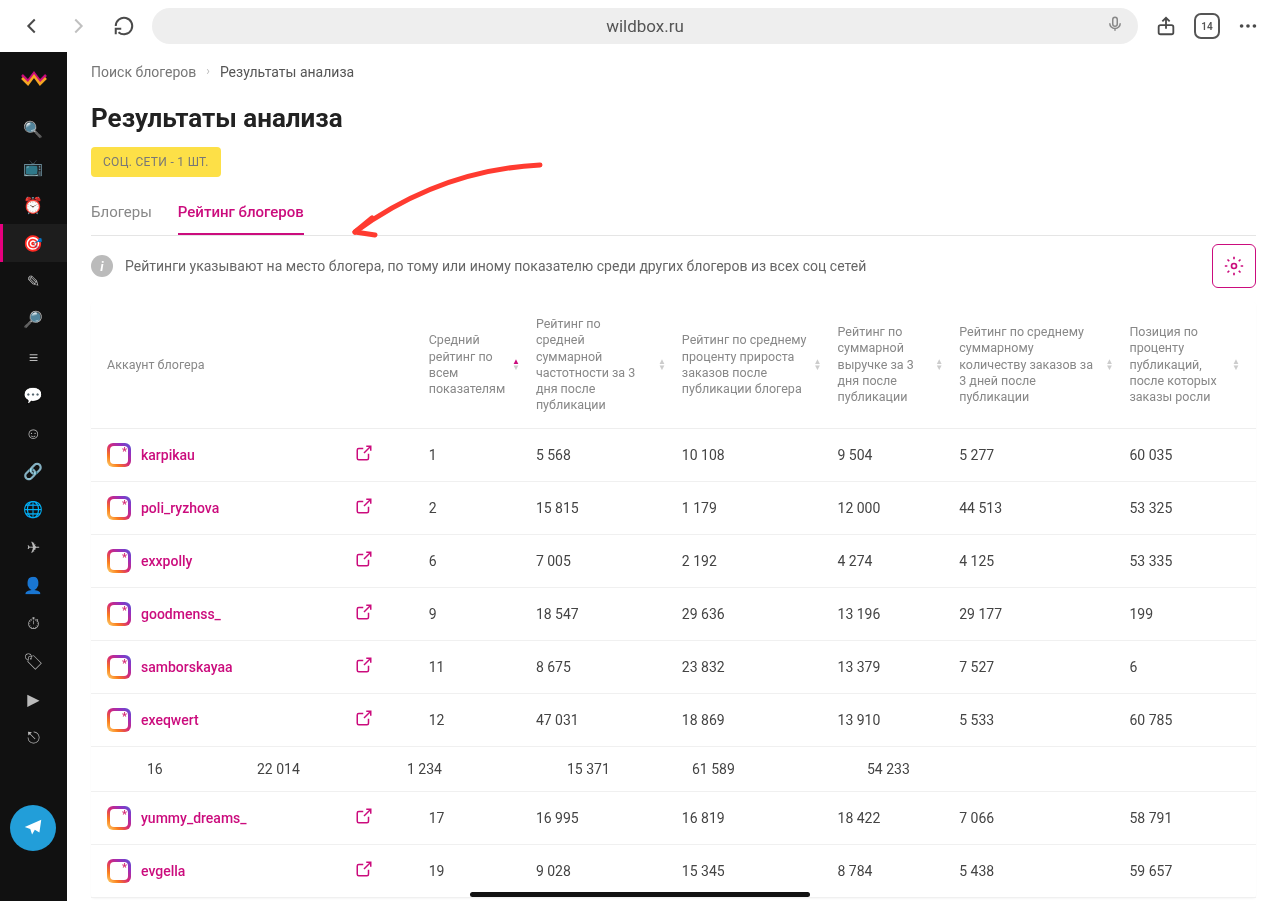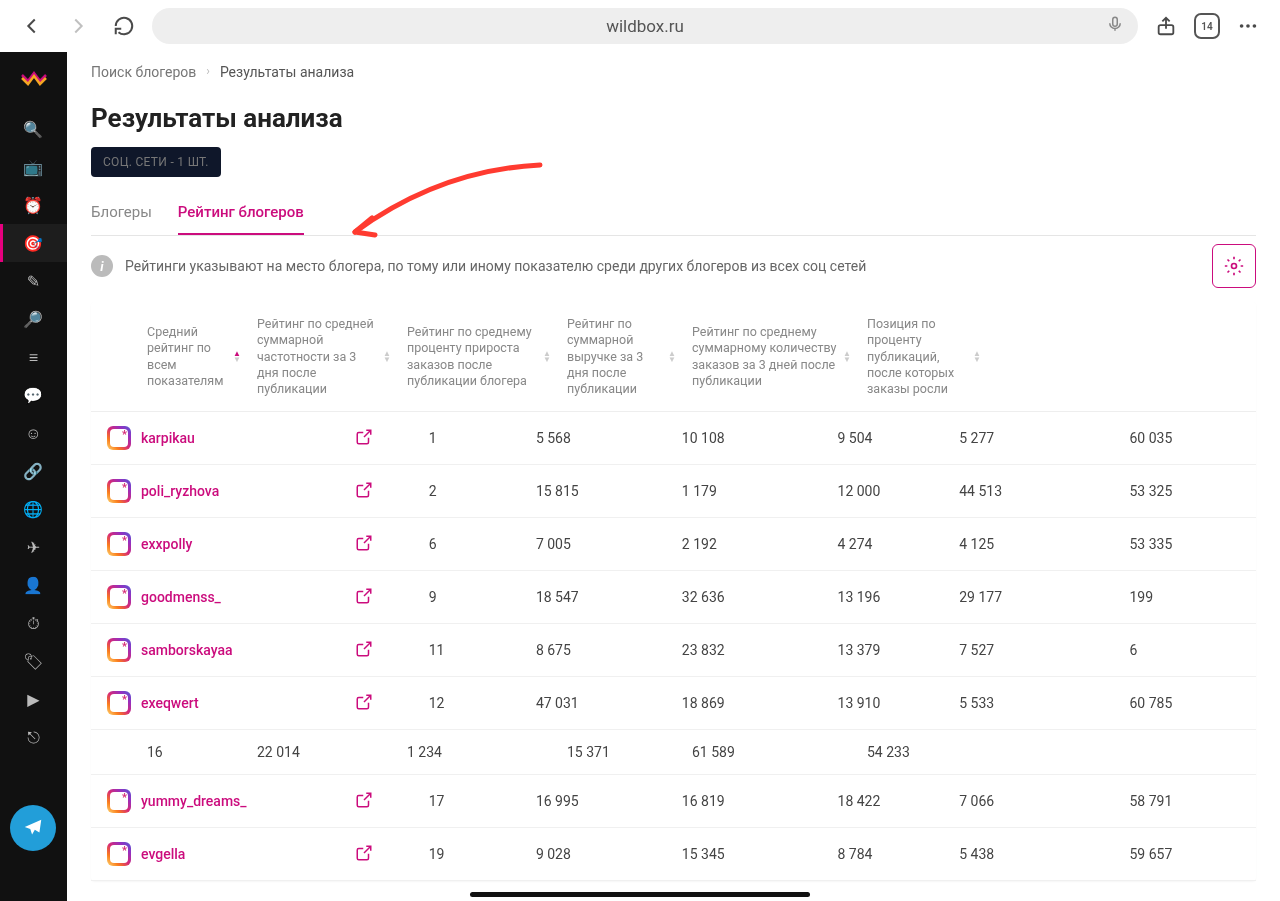--- a/index.html
+++ b/index.html
@@ -25,21 +25,21 @@
 .sb-tg { width:46px; height:46px; border-radius:50%; background:#229ED9; display:flex; align-items:center; justify-content:center; position:absolute; bottom:50px; left:10px; color:#fff; }
 
 
 .main { flex:1; background:#fff; overflow:auto; }
 .crumbs { padding:12px 24px; display:flex; align-items:flex-start; gap:10px; color:#777; font-size:14px; border-bottom:1px solid transparent; }
 .crumbs .chev { color:#bbb; font-size:12px; }
 .crumbs .cur { color:#555; }
 
 .content { padding:10px 24px 0 24px; }
 h1 { font-size:26px; font-weight:700; color:#222; margin-bottom:14px; }
-.pill { display:inline-block; background:#0f172a; color:#777; font-size:12px; letter-spacing:.3px; padding:8px 12px; border-radius:4px; margin-bottom:18px; }
+.pill { display:inline-block; background:#fde047; color:#777; font-size:12px; letter-spacing:.3px; padding:8px 12px; border-radius:4px; margin-bottom:18px; }
 
 .tabs { display:flex; gap:26px; border-bottom:1px solid #e5e5e5; margin-bottom:8px; }
 .tab { padding:8px 0 12px 0; color:#888; font-size:15px; cursor:pointer; }
 .tab.active { color:#cb0c7d; border-bottom:2px solid #cb0c7d; font-weight:500; }
 
 .infobar { display:flex; align-items:center; gap:12px; margin-bottom:14px; }
 .info-i { width:22px; height:22px; border-radius:50%; background:#bbb; color:#fff; display:flex; align-items:center; justify-content:center; font-size:13px; font-weight:700; font-style:italic; }
 .info-t { color:#666; font-size:14px; flex:1; }
 .cfg { width:44px; height:44px; border:1px solid #cb0c7d; border-radius:6px; display:flex; align-items:center; justify-content:center; color:#cb0c7d; cursor:pointer; }
 
@@ -165,20 +165,23 @@
         <div class="cfg">
             <svg width="20" height="20" viewBox="0 0 24 24" fill="none" stroke="currentColor" stroke-width="2">
               <circle cx="12" cy="12" r="3"></circle>
               <path d="M12 1v3M12 20v3M4.2 4.2l2.1 2.1M17.7 17.7l2.1 2.1M1 12h3M20 12h3M4.2 19.8l2.1-2.1M17.7 6.3l2.1-2.1"></path>
             </svg>
           </div>
       </div>
 
       <div class="table">
         <div class="thead">
+          <div class="th c0">
+              <span>Аккаунт блогера</span>
+            </div>
           <div class="th c1">
               <span>Средний рейтинг по всем показателям</span>
               <span class="sorter">
                 <span class="up on">▲</span>
                 <span>▼</span>
               </span>
             </div>
           <div class="th c2">
               <span>Рейтинг по средней суммарной частотности за 3 дня после публикации</span>
               <span class="sorter">
@@ -280,21 +283,21 @@
                   <span class="acct-name">goodmenss_</span>
                   <span style="flex:1"></span>
                   <span class="ext"><svg width="18" height="18" viewBox="0 0 24 24" fill="none" stroke="currentColor" stroke-width="2">
                       <path d="M15 3h6v6M21 3l-9 9"></path>
                       <path d="M18 13v6a2 2 0 0 1-2 2H5a2 2 0 0 1-2-2V8a2 2 0 0 1 2-2h6"></path>
                     </svg></span>
                 </div>
               </div>
               <div class="td c1">9</div>
               <div class="td c2">18 547</div>
-              <div class="td c3">32 636</div>
+              <div class="td c3">29 636</div>
               <div class="td c4">13 196</div>
               <div class="td c5">29 177</div>
               <div class="td c6">199</div>
             </div>
             <div class="trow">
               <div class="td c0">
                 <div class="acct">
                   <span class="igbox"></span>
                   <span class="acct-name">samborskayaa</span>
                   <span style="flex:1"></span>

